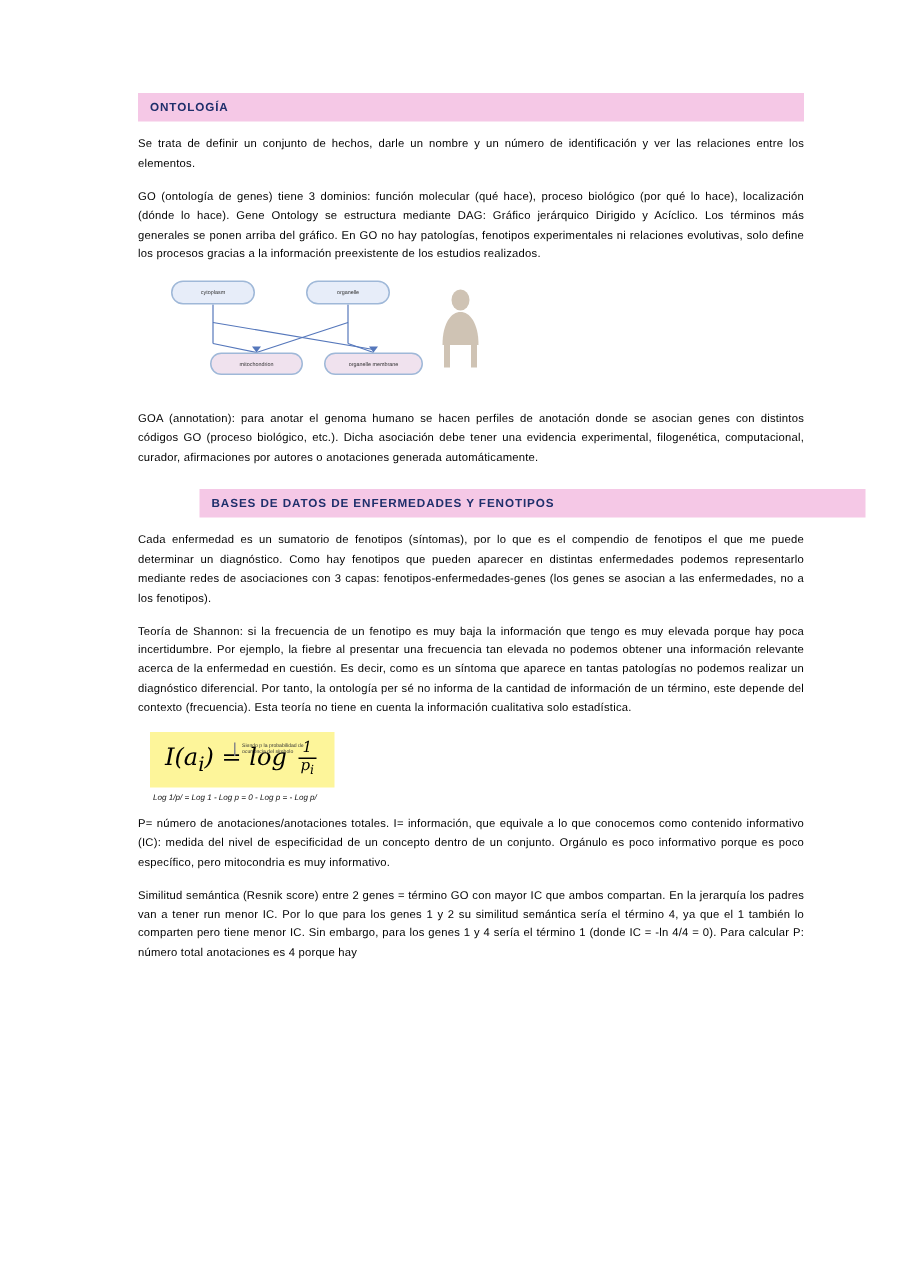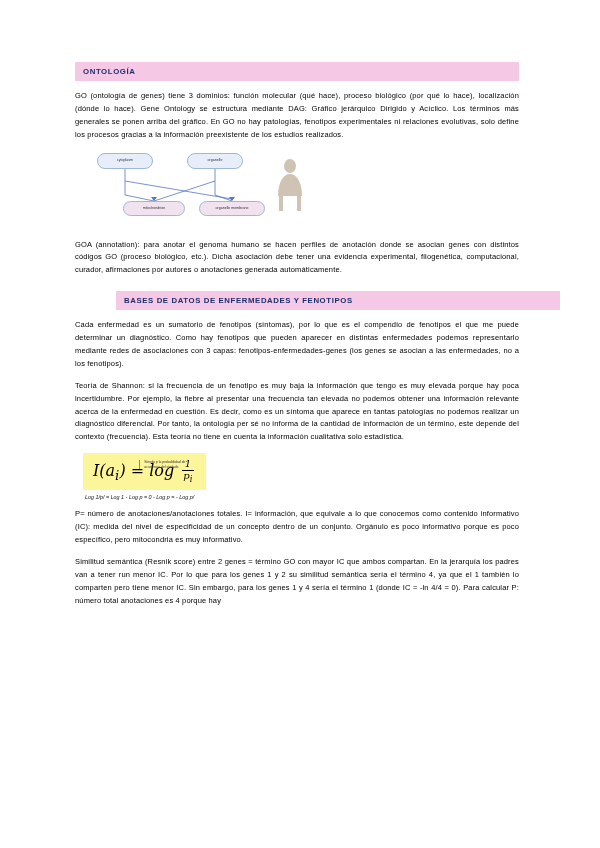--- a/index.html
+++ b/index.html
@@ -18,21 +18,21 @@
   .page {
     position: absolute;
     left: 0; top: 0;
     width: 600px;
     height: 848px;
     padding: 0;
     box-sizing: border-box;
   }
   .content {
     position: absolute;
-    left: 75px;
+    left: 92px;
     top: 62px;
     width: 444px;
   }
   .section-head {
     background: #f5c8e6;
     color: #1f2f6b;
     font-size: 7.8px;
     font-weight: bold;
     letter-spacing: 0.6px;
     padding: 5px 8px 5px 8px;
@@ -130,20 +130,21 @@
   }
 </style>
 </head>
 <body>
 
 <div class="page">
   <div class="content">
 
     <div class="section-head">ONTOLOGÍA</div>
 
+    <p class="body">Se trata de definir un conjunto de hechos, darle un nombre y un número de identificación y ver las relaciones entre los elementos.</p>
 
     <p class="body">GO (ontología de genes) tiene 3 dominios: función molecular (qué hace), proceso biológico (por qué lo hace), localización (dónde lo hace). Gene Ontology se estructura mediante DAG: Gráfico jerárquico Dirigido y Acíclico. Los términos más generales se ponen arriba del gráfico. En GO no hay patologías, fenotipos experimentales ni relaciones evolutivas, solo define los procesos gracias a la información preexistente de los estudios realizados.</p>
 
     <div class="diagram">
       <svg class="dia-svg" viewBox="0 0 230 78">
 
         <line x1="42" y1="18" x2="42" y2="44" stroke="#5577bb" stroke-width="0.8"></line>
         <line x1="132" y1="18" x2="132" y2="44" stroke="#5577bb" stroke-width="0.8"></line>
         <line x1="42" y1="44" x2="71" y2="50" stroke="#5577bb" stroke-width="0.8"></line>
         <line x1="132" y1="44" x2="149" y2="50" stroke="#5577bb" stroke-width="0.8"></line>

